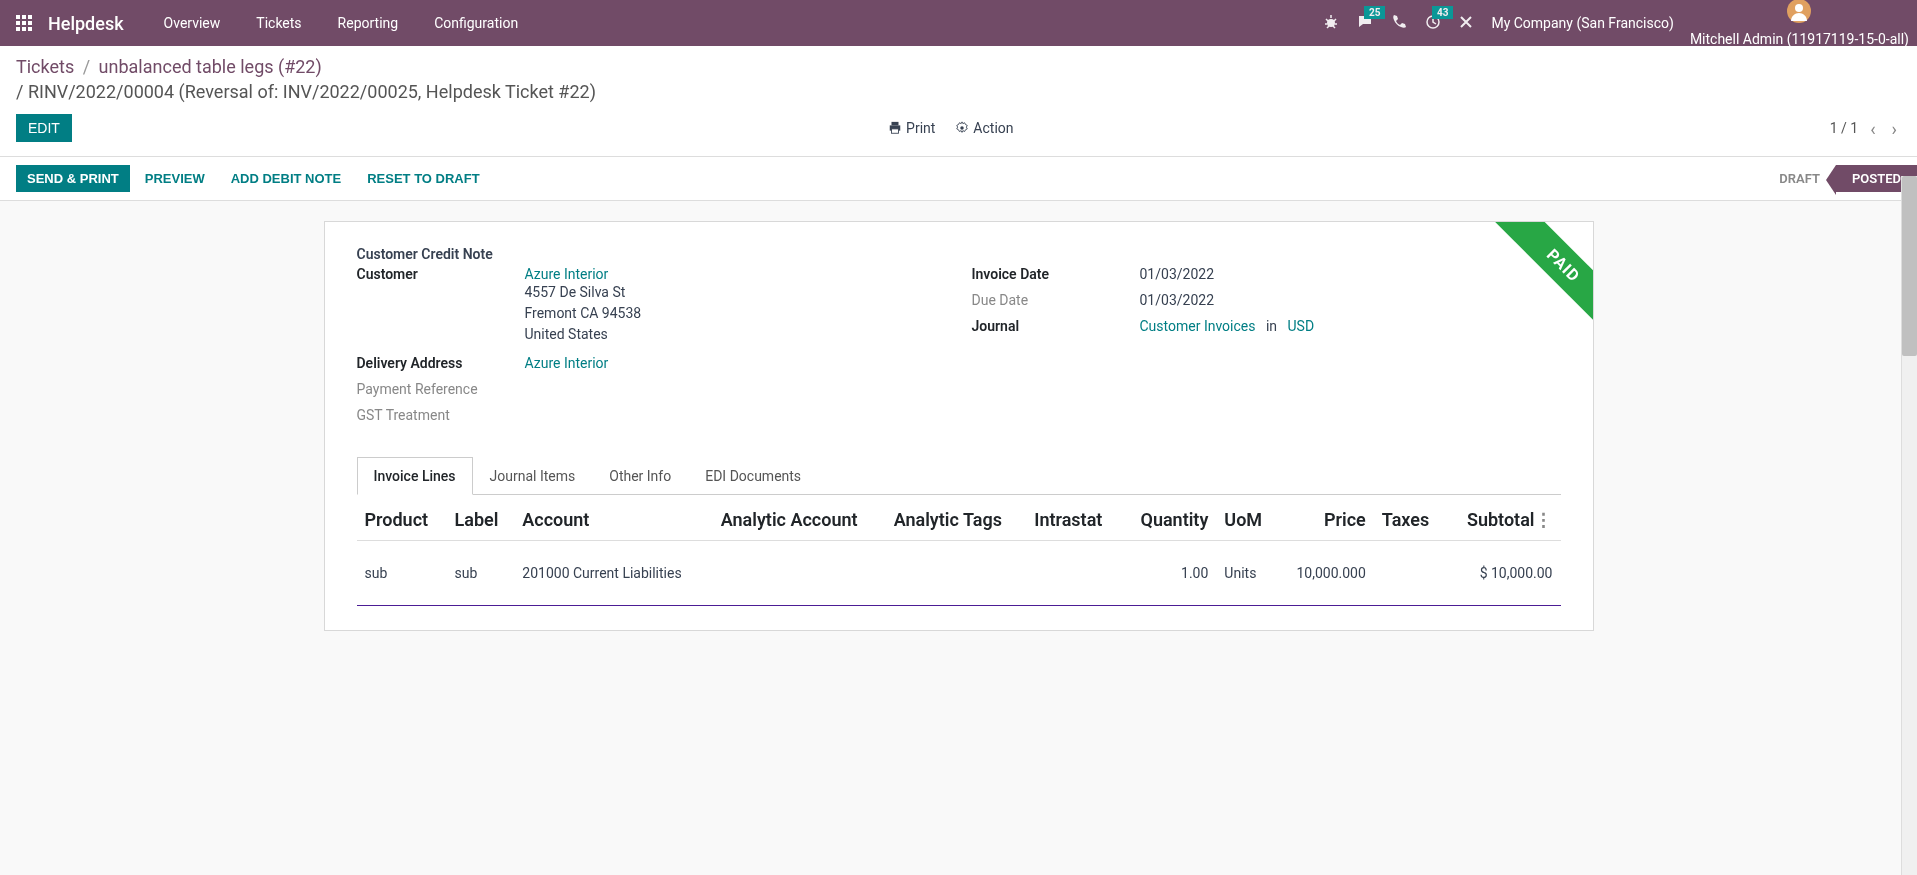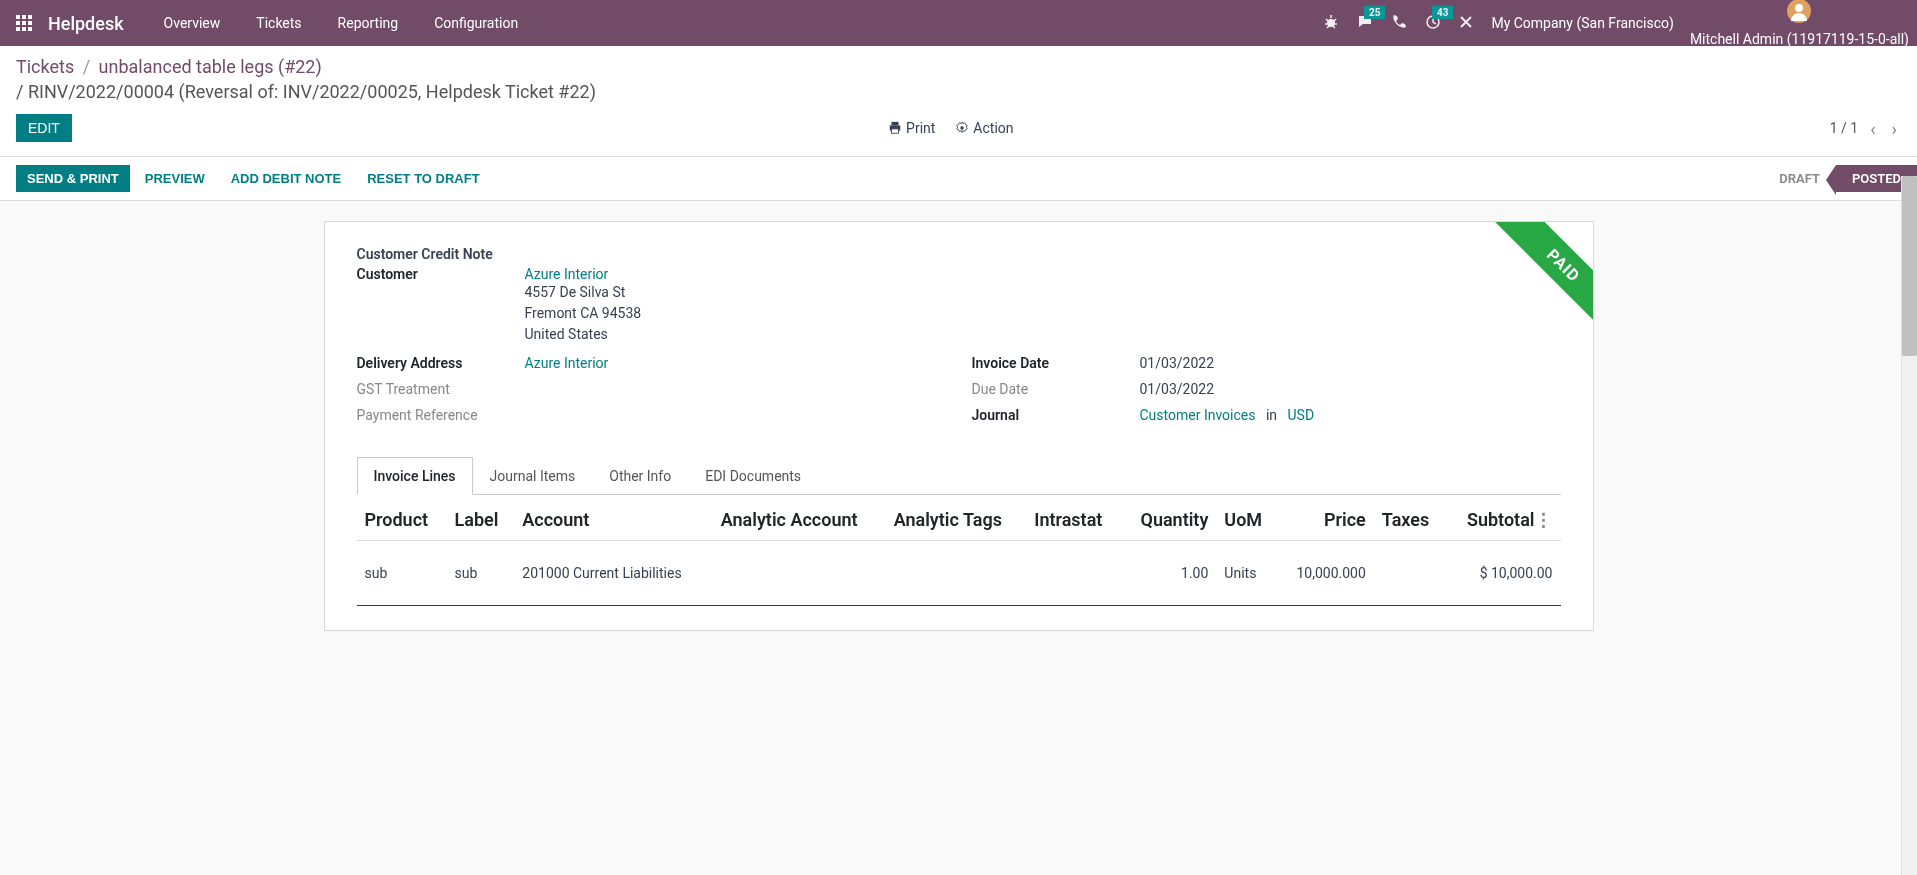--- a/index.html
+++ b/index.html
@@ -39,21 +39,21 @@
 .step { padding: 6px 16px; font-weight: 600; font-size: 13px; position: relative; }
 .step.draft { color: #888; }
 .step.posted { background: #714b67; color: #fff; }
 .step.posted::before { content:''; position:absolute; left:-10px; top:0; bottom:0; width:0; border-top:15px solid transparent; border-bottom:15px solid transparent; border-right:10px solid #714b67; }
 
 .main { display: flex; justify-content: center; padding: 20px 16px; }
 .sheet { background: #fff; width: 1270px; border: 1px solid #d8d8d8; padding: 24px 32px; position: relative; overflow: hidden; }
 .ribbon { position: absolute; top: 26px; right: -50px; background: #28a745; color: #fff; font-weight: 700; padding: 8px 60px; transform: rotate(45deg); font-size: 16px; letter-spacing: 1px; }
 .doc-type { font-weight: 600; font-size: 14px; color: #374151; margin-bottom: 4px; }
 .doc-title { font-size: 28px; font-weight: 600; margin-bottom: 24px; }
-.fields { display: flex; gap: 26px; margin-bottom: 24px; align-items: flex-end; }
+.fields { display: flex; gap: 26px; margin-bottom: 24px; }
 .field-col { flex: 1; }
 .field-row { display: flex; margin-bottom: 10px; }
 .field-label { width: 168px; font-weight: 600; color: #212529; font-size: 14px; }
 .field-value { color: #374151; font-size: 14px; }
 .field-value a { color: #017e84; text-decoration: none; }
 .muted { color: #888; font-weight: 400; }
 .addr-line { color: #374151; font-size: 14px; line-height: 1.5; }
 
 .tabs { display: flex; border-bottom: 1px solid #ccc; margin-top: 20px; }
 .tab { padding: 10px 16px; cursor: pointer; border: 1px solid transparent; font-size: 14px; color: #555; margin-bottom: -1px; text-align: center; }
@@ -199,25 +199,25 @@
             <div class="addr-line">4557 De Silva St</div>
             <div class="addr-line">Fremont CA 94538</div>
             <div class="addr-line">United States</div>
           </div>
         </div>
         <div class="field-row">
           <div class="field-label">Delivery Address</div>
           <div class="field-value"><a href="#">Azure Interior</a></div>
         </div>
         <div class="field-row">
+          <div class="field-label muted">Payment Reference</div>
+          <div class="field-value"></div>
+        </div>
+        <div class="field-row">
           <div class="field-label muted">GST Treatment</div>
-          <div class="field-value"></div>
-        </div>
-        <div class="field-row">
-          <div class="field-label muted">Payment Reference</div>
           <div class="field-value"></div>
         </div>
       </div>
       <div class="field-col">
         <div class="field-row">
           <div class="field-label">Invoice Date</div>
           <div class="field-value">01/03/2022</div>
         </div>
         <div class="field-row">
           <div class="field-label muted">Due Date</div>

